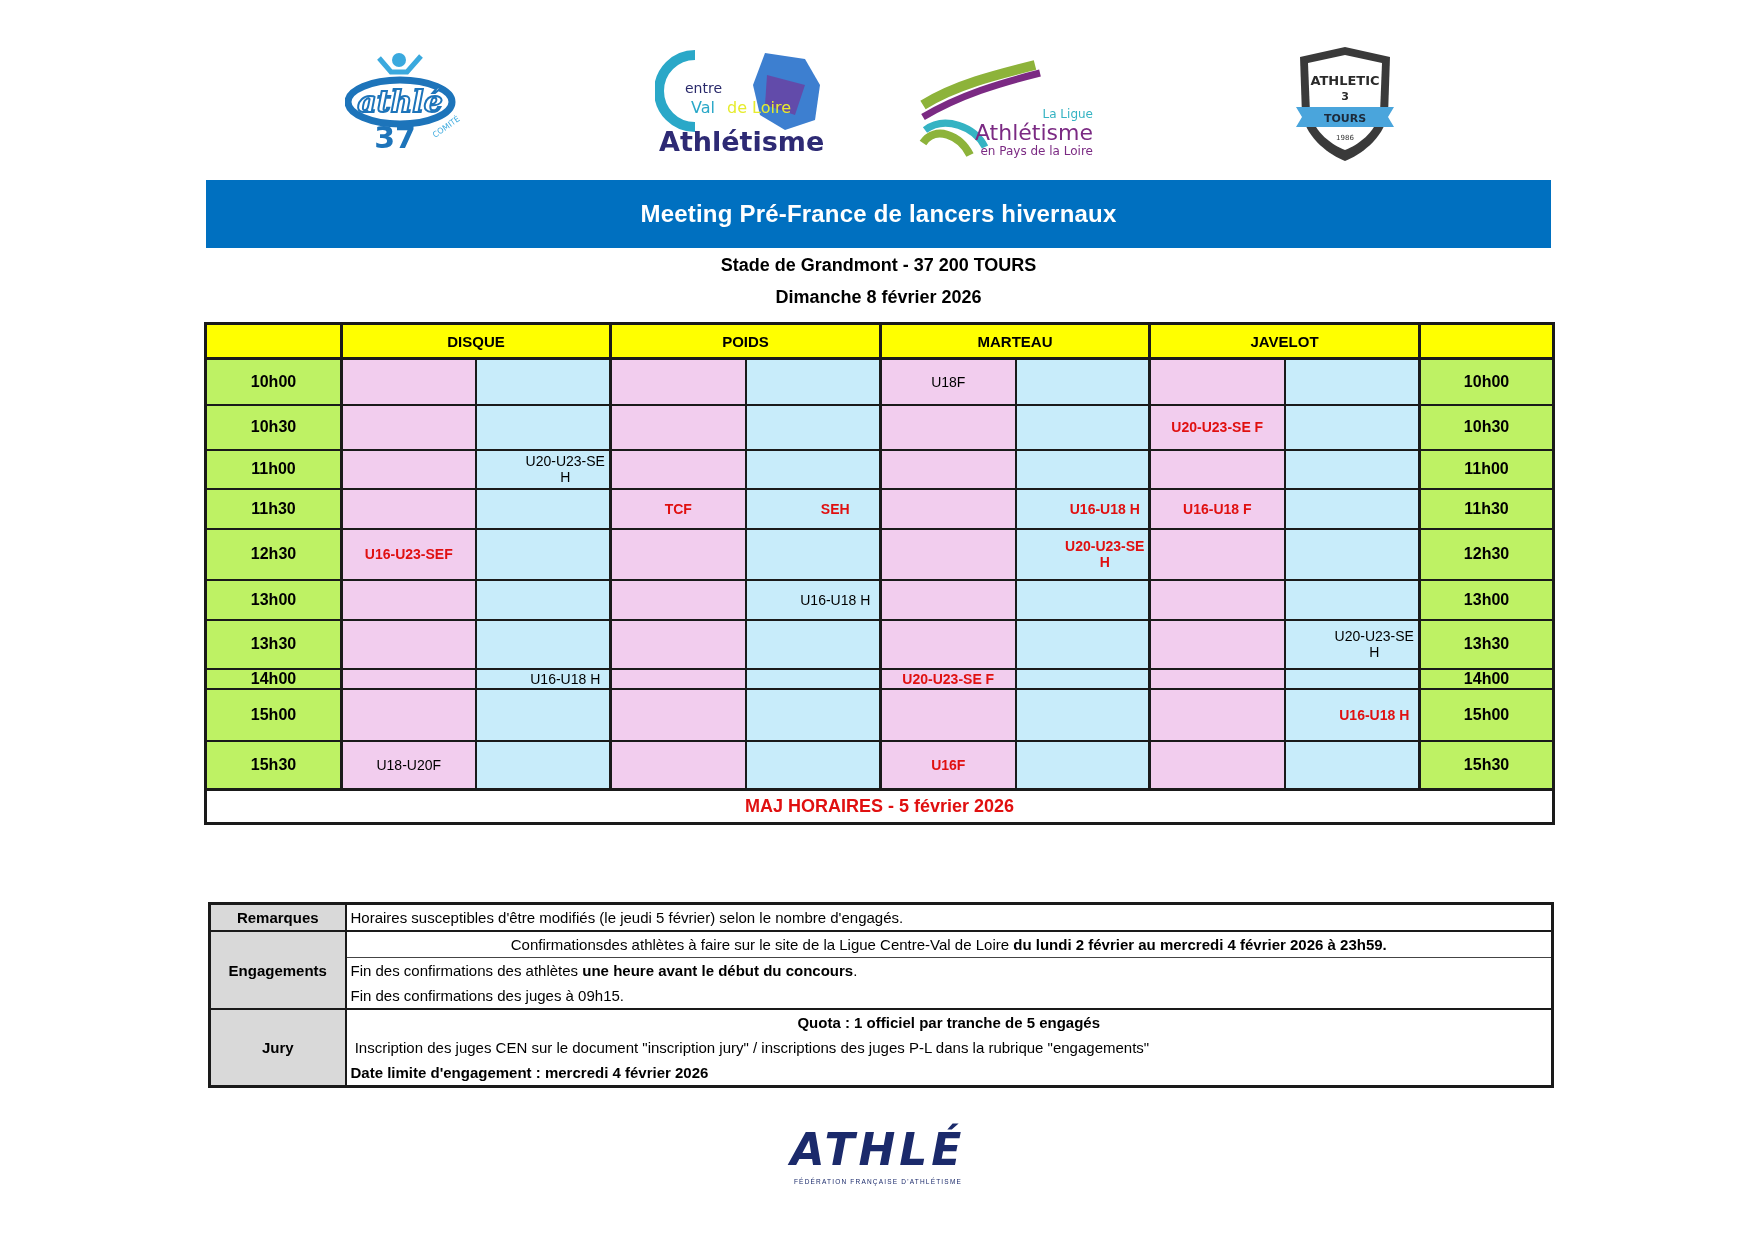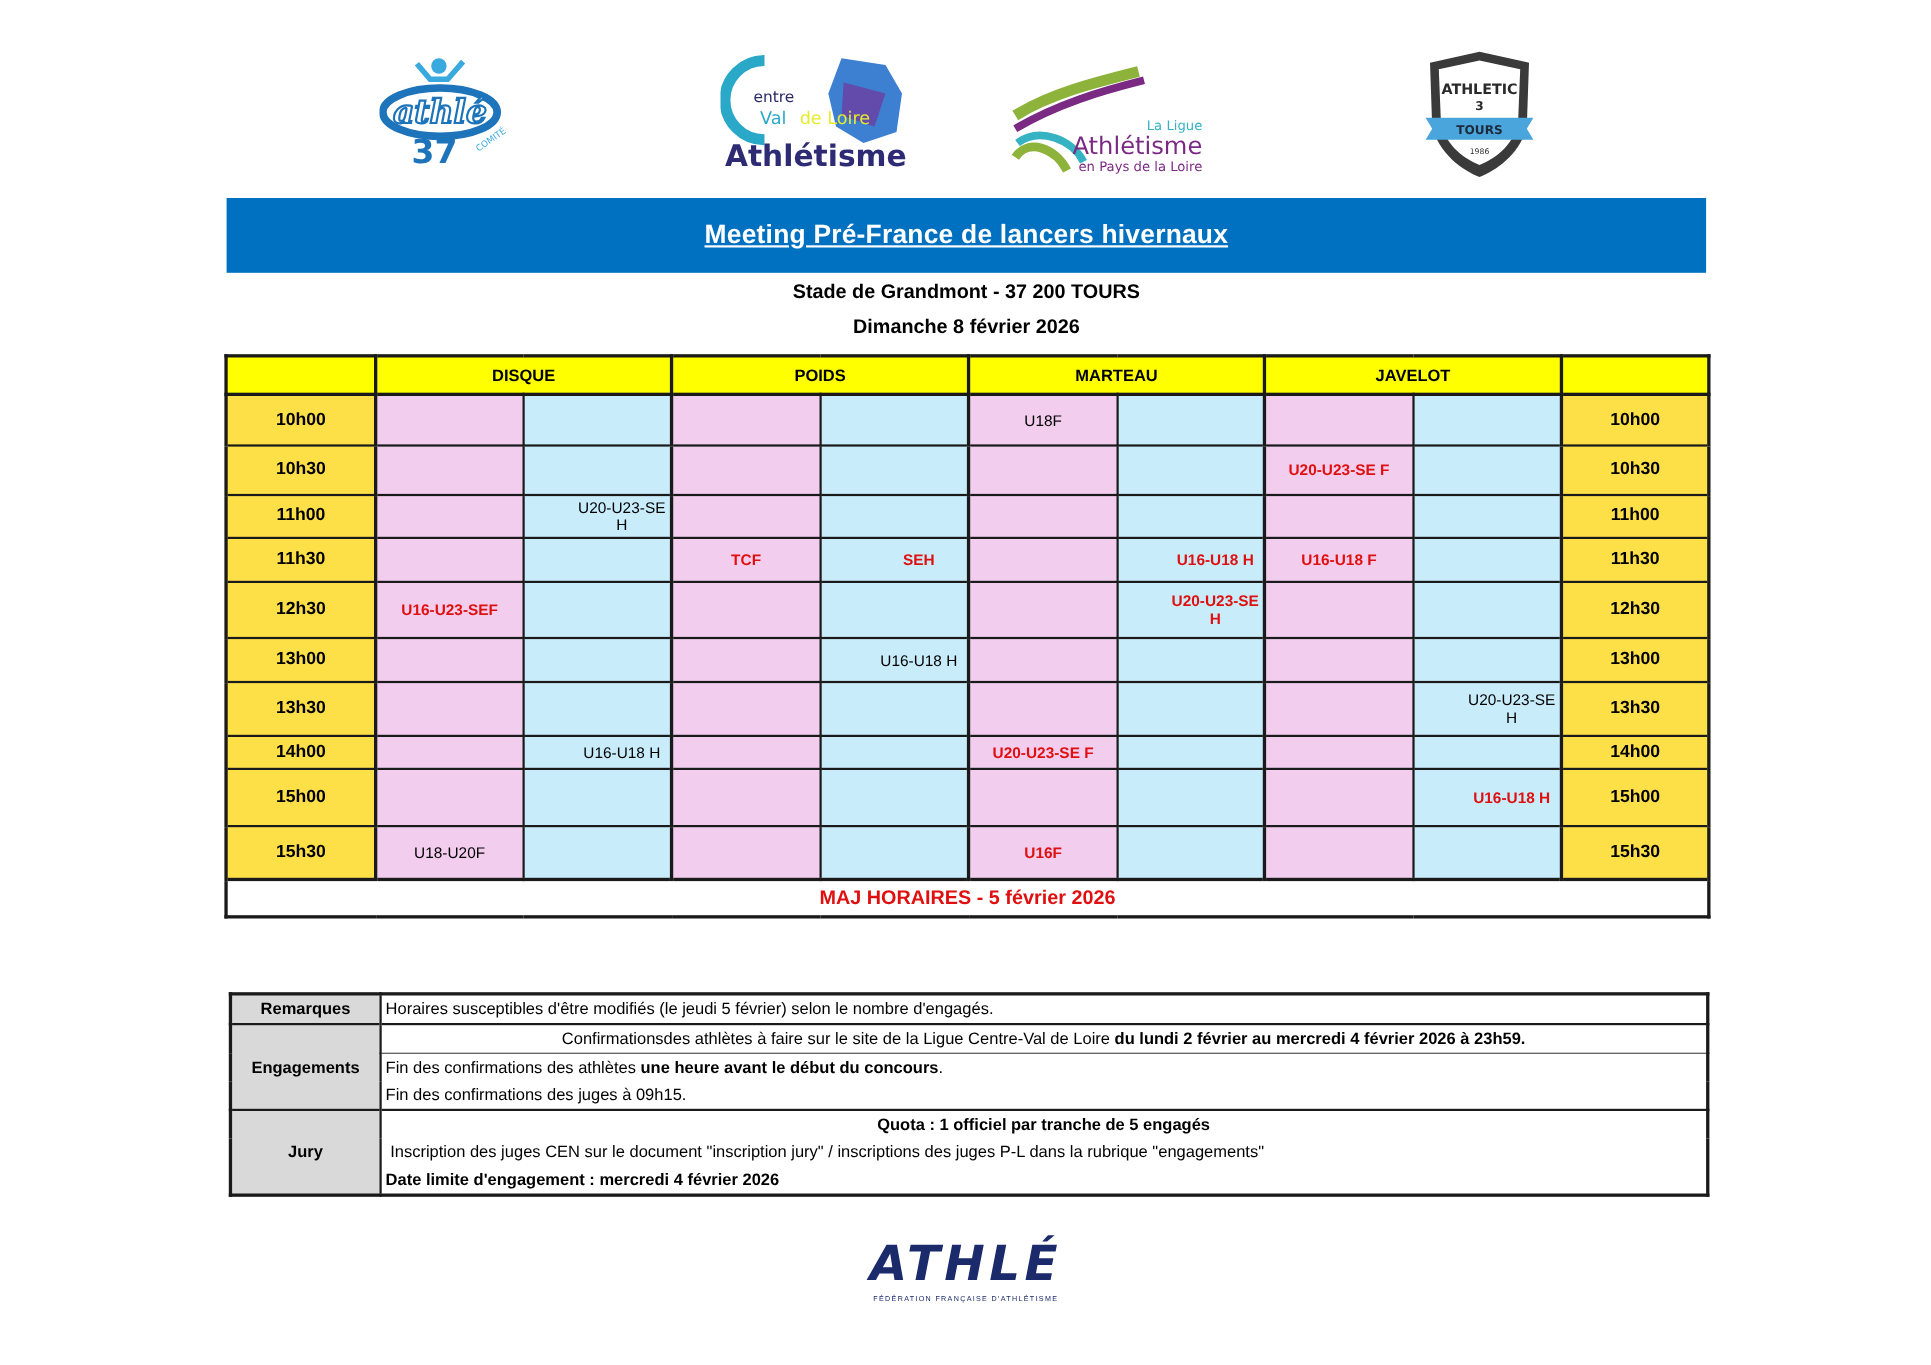--- a/index.html
+++ b/index.html
@@ -6,28 +6,28 @@
   body { width:1755px; height:1241px; position:relative; overflow:hidden;
          font-family:"Liberation Sans", sans-serif; color:#000; }
   .abs { position:absolute; }
 
   
   .logo { position:absolute; }
   .logo svg { display:block; }
 
   
   #banner { left:206px; top:180px; width:1345px; height:68px; background:#0070c0;
-            color:#fff; font-weight:bold; font-size:24px; display:flex; align-items:center; justify-content:center; letter-spacing:0.2px;text-decoration:underline; }
+            color:#fff; font-weight:bold; font-size:24px; display:flex; align-items:center; justify-content:center; letter-spacing:0.2px; }
   .subtitle { left:206px; width:1345px; text-align:center; font-weight:bold; font-size:18px; }
 
   
   #grid { position:absolute; left:204px; top:322px; width:1346px; border-collapse:collapse; table-layout:fixed; }
   #grid td, #grid th { border:2px solid #1a1a1a; padding:0; text-align:center; font-size:14px; }
   #grid th { background:#ffff00; height:32px; font-weight:bold; font-size:15px; border-width:3px; }
-  #grid td.time { background:#fde047; font-weight:bold; font-size:16px; border-left-width:3px; border-right-width:3px; }
+  #grid td.time { background:#bef264; font-weight:bold; font-size:16px; border-left-width:3px; border-right-width:3px; }
   #grid td.f { background:#f2cdee; }
   #grid td.h { background:#c8ecfa; }
   #grid td.grp { border-right-width:3px;padding-left:45px; }
   #grid td.red { color:#e01010; font-weight:bold; }
   #grid tr.maj td { background:#fff; color:#e01010; font-weight:bold; font-size:18px; height:31px; border:3px solid #1a1a1a; }
 
   
   #remarks { position:absolute; left:208px; top:902px; width:1346px; border-collapse:collapse; table-layout:fixed; border:3px solid #1a1a1a; }
   #remarks td { font-size:15px; padding:0 4px; height:25px; text-align:left; }
   #remarks td.lbl { background:#d9d9d9; font-weight:bold; text-align:center; border-right:2px solid #1a1a1a; width:128px; }
@@ -197,21 +197,21 @@
         <td class="f"></td>
         <td class="h grp"></td>
         <td class="f"></td>
         <td class="h grp"></td>
         <td class="f"></td>
         <td class="h grp"></td>
         <td class="f"></td>
         <td class="h grp">U20-U23-SE H</td>
         <td class="time">13h30</td>
       </tr>
-      <tr style="height: 30px;">
+      <tr style="height: 20px;">
         <td class="time">14h00</td>
         <td class="f"></td>
         <td class="h grp">U16-U18 H</td>
         <td class="f"></td>
         <td class="h grp"></td>
         <td class="f red">U20-U23-SE F</td>
         <td class="h grp"></td>
         <td class="f"></td>
         <td class="h grp"></td>
         <td class="time">14h00</td>

